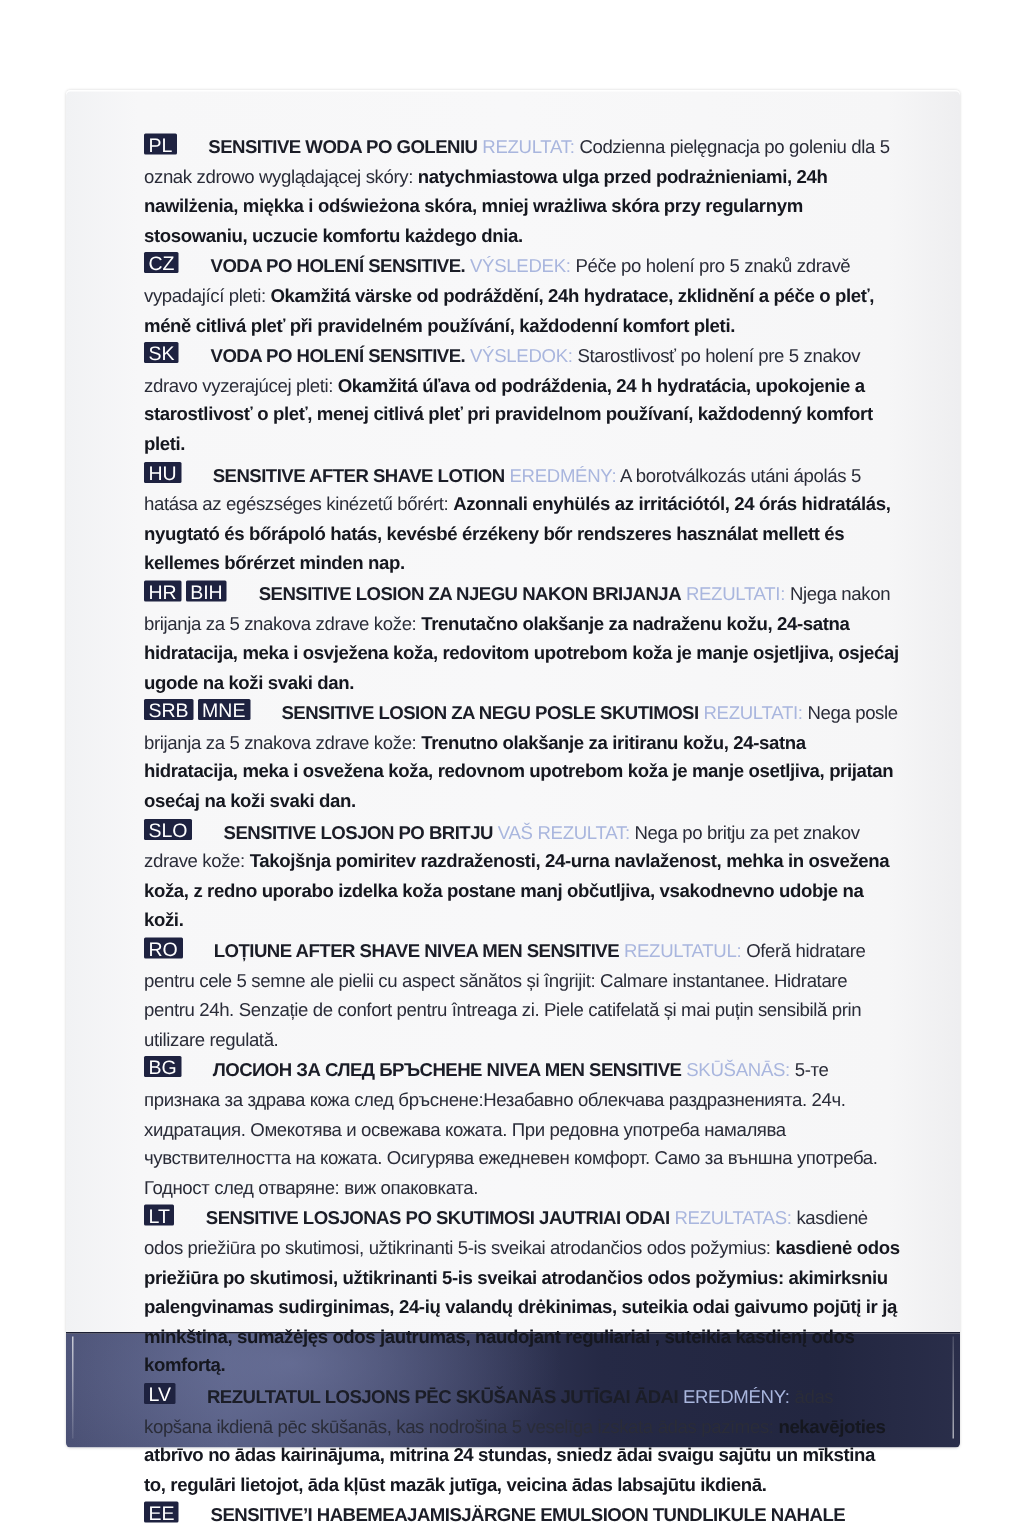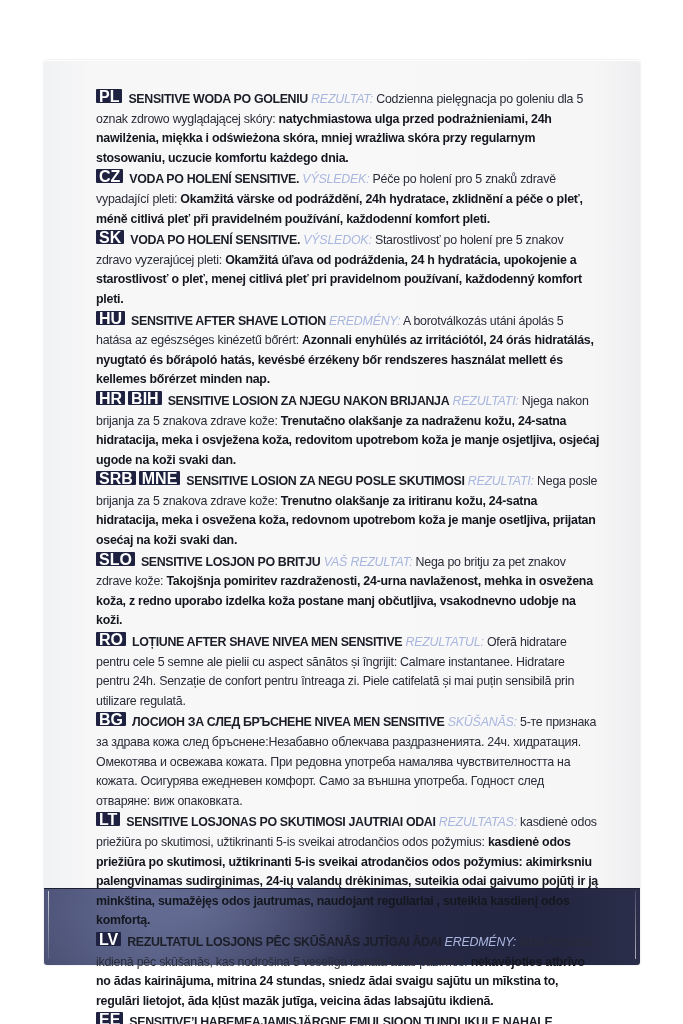--- a/index.html
+++ b/index.html
@@ -43,40 +43,39 @@
     font-size: 12.4px;
     line-height: 19.6px;
     color: #1b1d27;
     letter-spacing: -0.25px;
   }
   .entry { margin: 0 0 1px 0; }
   .badge {
     display: inline-block;
     background: #1e2240;
     color: #ffffff;
-    font-weight: bold;
-    font-size: 16px;
+    font-weight: normal;
+    font-size: 13px;
     line-height: 13px;
     padding: 1px 3px 0 3px;
     margin-right: 3px;
     border-radius: 1px;
     vertical-align: 1px;
     letter-spacing: 0;
   }
   .title {
     font-weight: bold;
     color: #1b1d27;
-    margin-left: 3px;
+    margin-left: 18px;
     letter-spacing: -0.35px;
   }
   .label {
     color: #a9b6de;
     font-weight: normal;
     letter-spacing: -0.2px;
-    font-style: italic;
   }
   .intro { color: #2a2c38; font-weight: normal; }
   .bold { font-weight: bold; color: #15171f; }
 </style>
 </head>
 <body>
 
 <div class="box">
   <div class="band"></div>
 </div>

